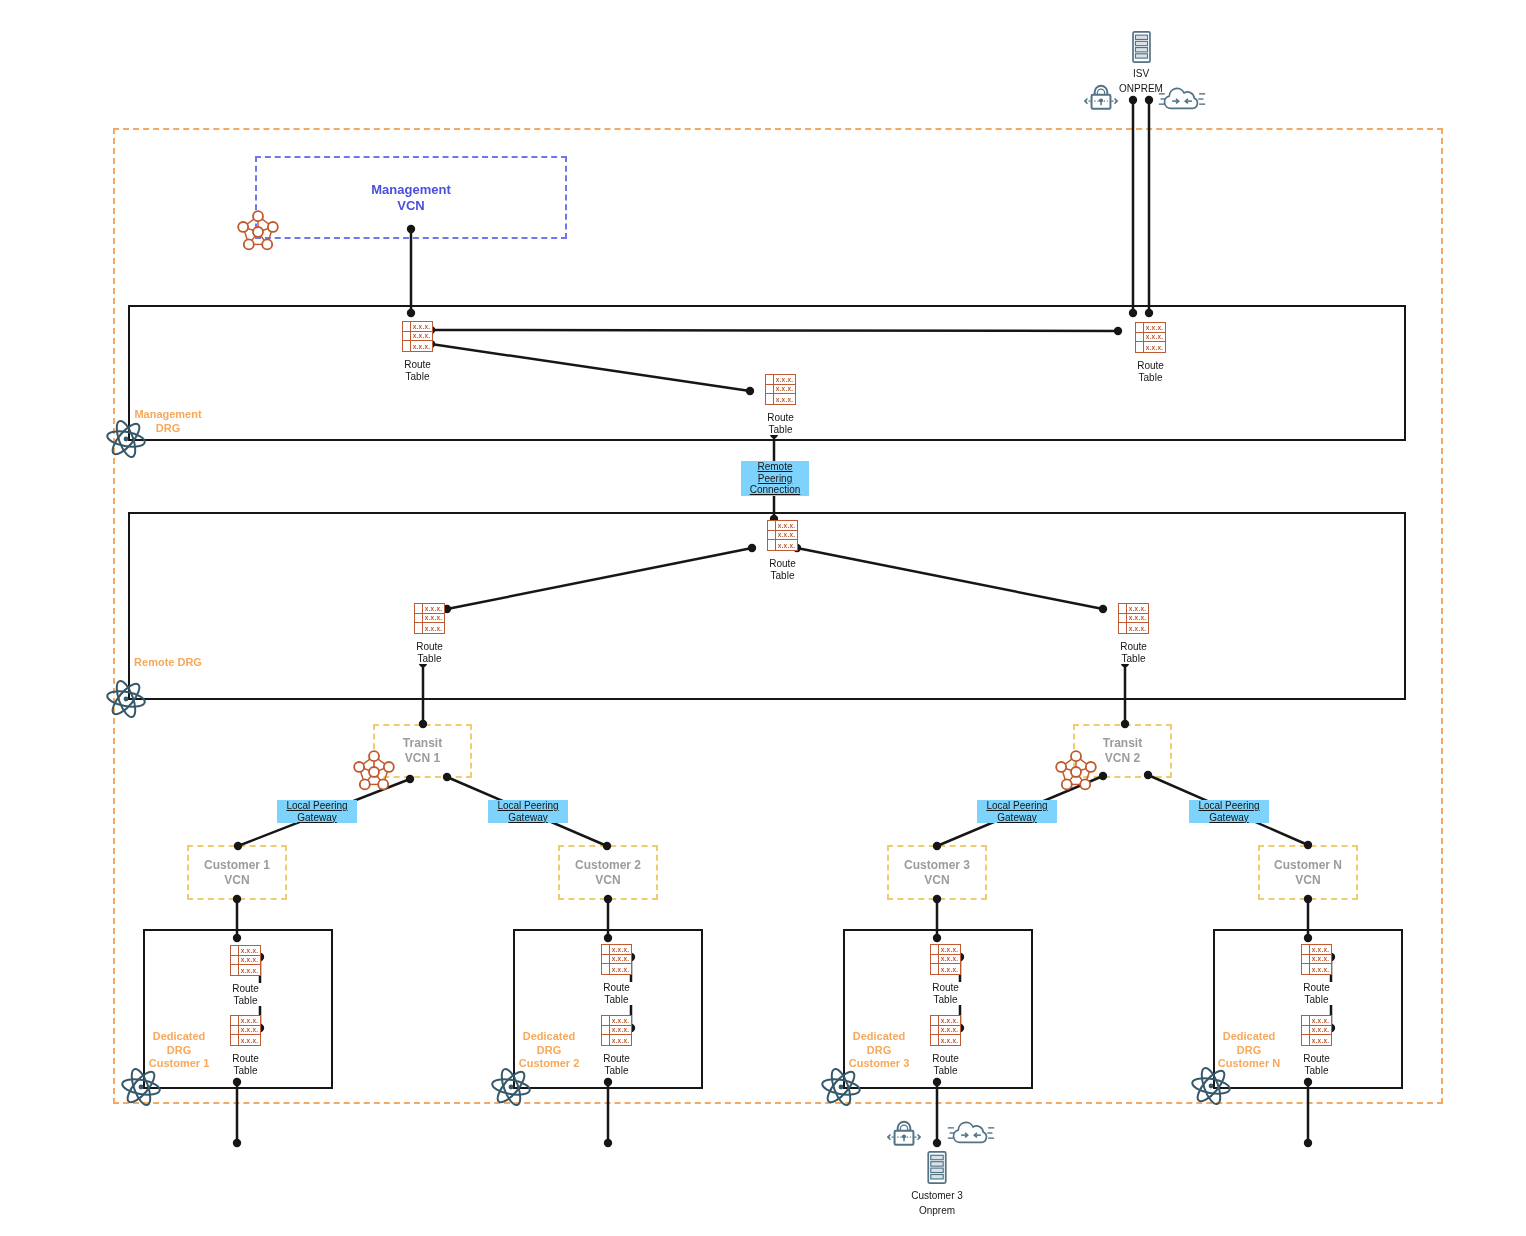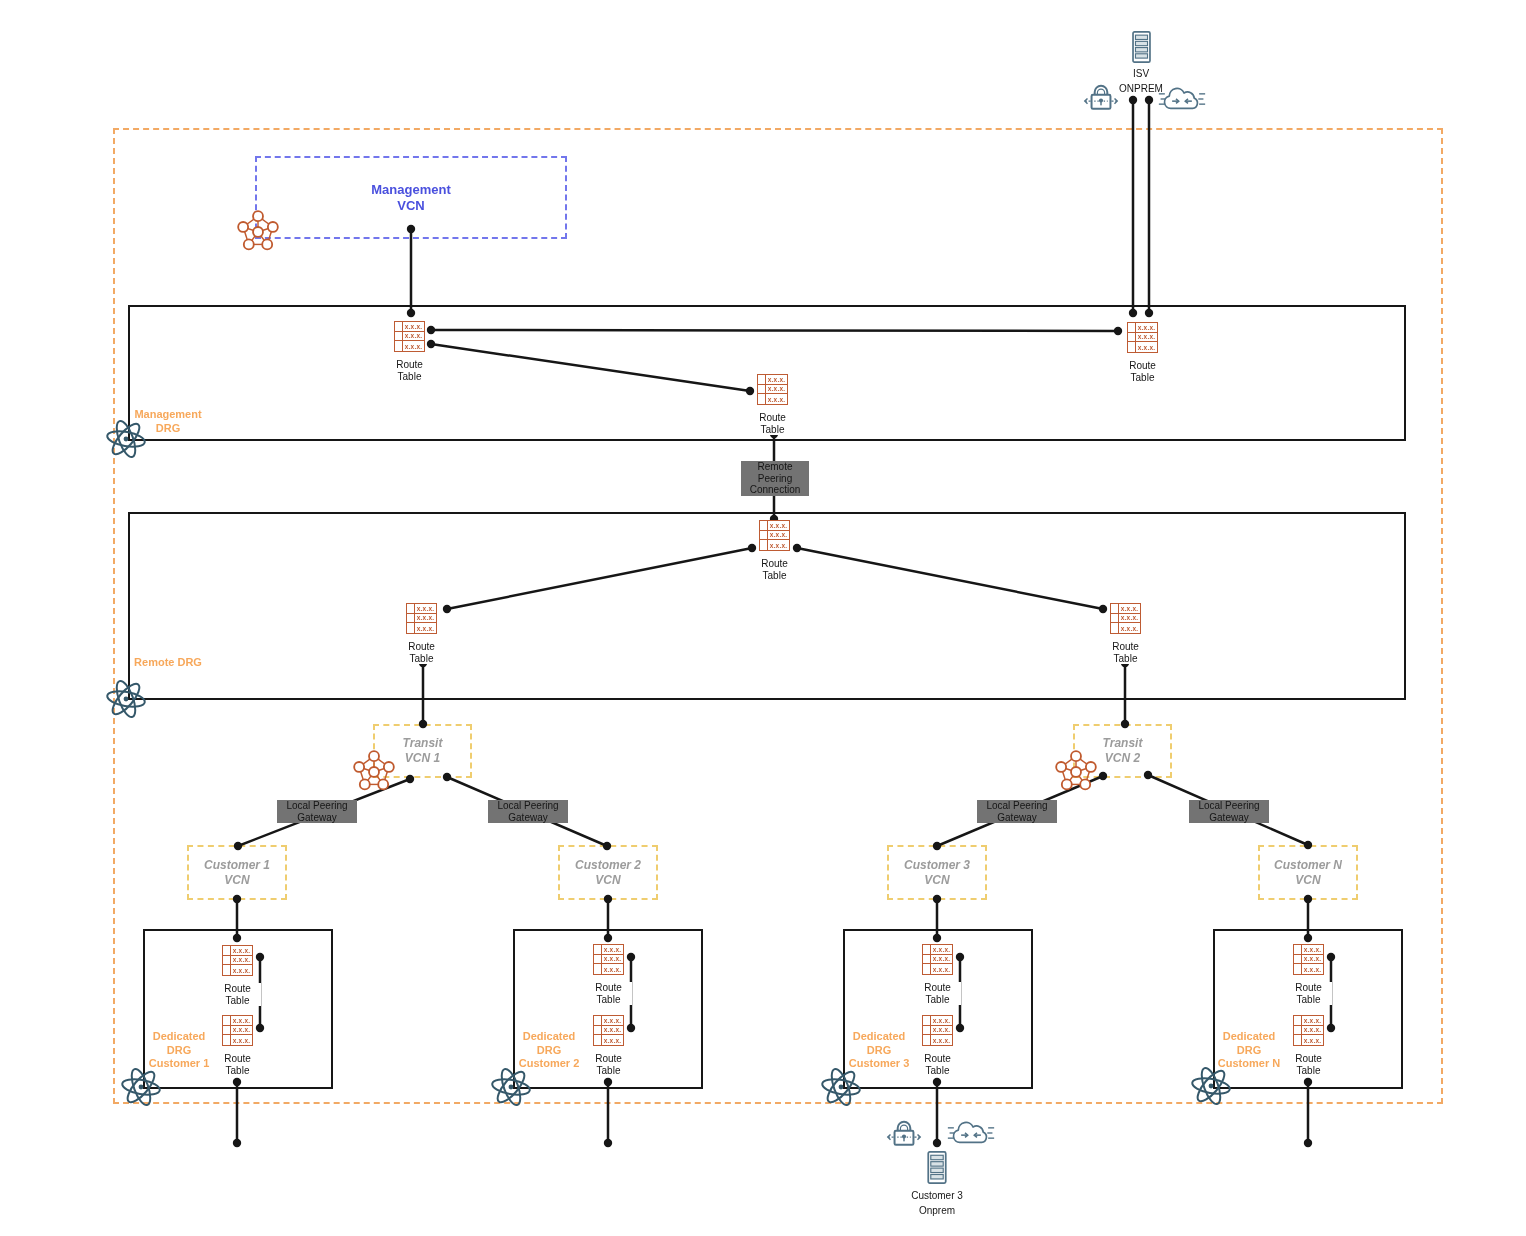--- a/index.html
+++ b/index.html
@@ -3,30 +3,30 @@
 <meta charset="utf-8">
 <style>
   html,body{margin:0;padding:0;background:#ffffff;}
   .canvas{position:relative;width:1526px;height:1236px;background:#fff;
           font-family:"Liberation Sans",sans-serif;overflow:hidden;}
   .canvas *{box-sizing:border-box;}
   .abs{position:absolute;}
   
   .box-solid{position:absolute;border:2.5px solid #161616;background:transparent;}
   .box-dash-orange{position:absolute;border:2px dashed #F2A964;}
-  .box-dash-yellow{position:absolute;border:2px dashed #EFCD6F;display:flex;align-items:center;justify-content:center;text-align:center;font-style:italic;}
+  .box-dash-yellow{position:absolute;border:2px dashed #EFCD6F;display:flex;align-items:center;justify-content:center;text-align:center;}
   .box-dash-blue{position:absolute;border:2px dashed #7276EC;display:flex;align-items:center;justify-content:center;text-align:center;}
   .vcn-title-gray{color:#9C9C9C;font-weight:bold;font-size:12px;line-height:15px;}
   .vcn-title-blue{color:#4A50DE;font-weight:bold;font-size:13px;line-height:16px;}
   
   .drg-label{position:absolute;color:#F7A85B;font-weight:bold;font-size:11px;line-height:13.5px;text-align:center;}
   
-  .small-label{position:absolute;font-size:10px;line-height:11.5px;text-align:center;color:#161616;background:#737373;}
-  
-  .rt{position:absolute;width:31px;height:31px;}
+  .small-label{position:absolute;font-size:10px;line-height:11.5px;text-align:center;color:#161616;background:#7dd3fc;text-decoration:underline;}
+  
+  .rt{position:absolute;width:31px;height:31px;margin-left:8px;}
   .rt-grid{width:31px;height:31px;border:1.6px solid #BE5B33;display:grid;grid-template-columns:8px 1fr;grid-auto-rows:1fr;background:#fff;}
   .rt-grid i{border-right:1.4px solid #BE5B33;border-bottom:1.4px solid #BE5B33;}
   .rt-grid b{border-bottom:1.4px solid #BE5B33;font-size:6.5px;font-weight:bold;color:#BE5B33;
              display:flex;align-items:center;justify-content:center;letter-spacing:.2px;font-style:normal;}
   .rt-grid i:nth-last-child(2){border-bottom:none;}
   .rt-grid b:last-child{border-bottom:none;}
   .rt-label{position:absolute;top:38px;left:50%;transform:translateX(-50%);width:46px;text-align:center;
             font-size:10px;line-height:11.5px;background:#fff;color:#161616;}
   
   .wires{position:absolute;left:0;top:0;}

